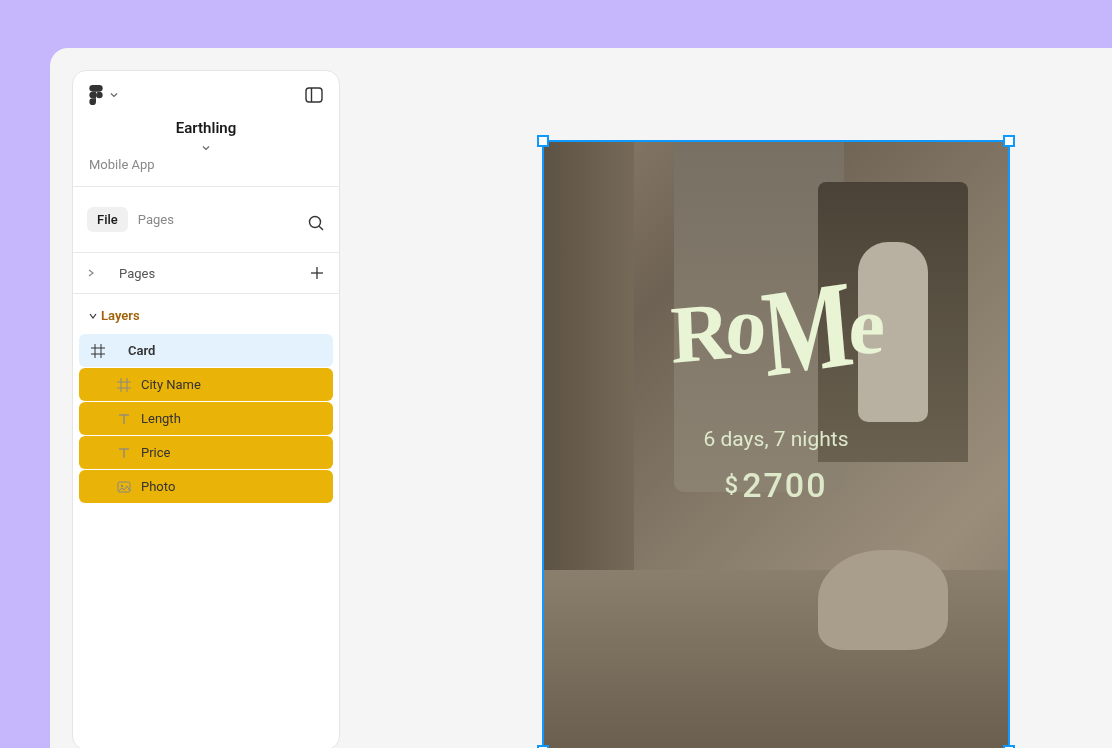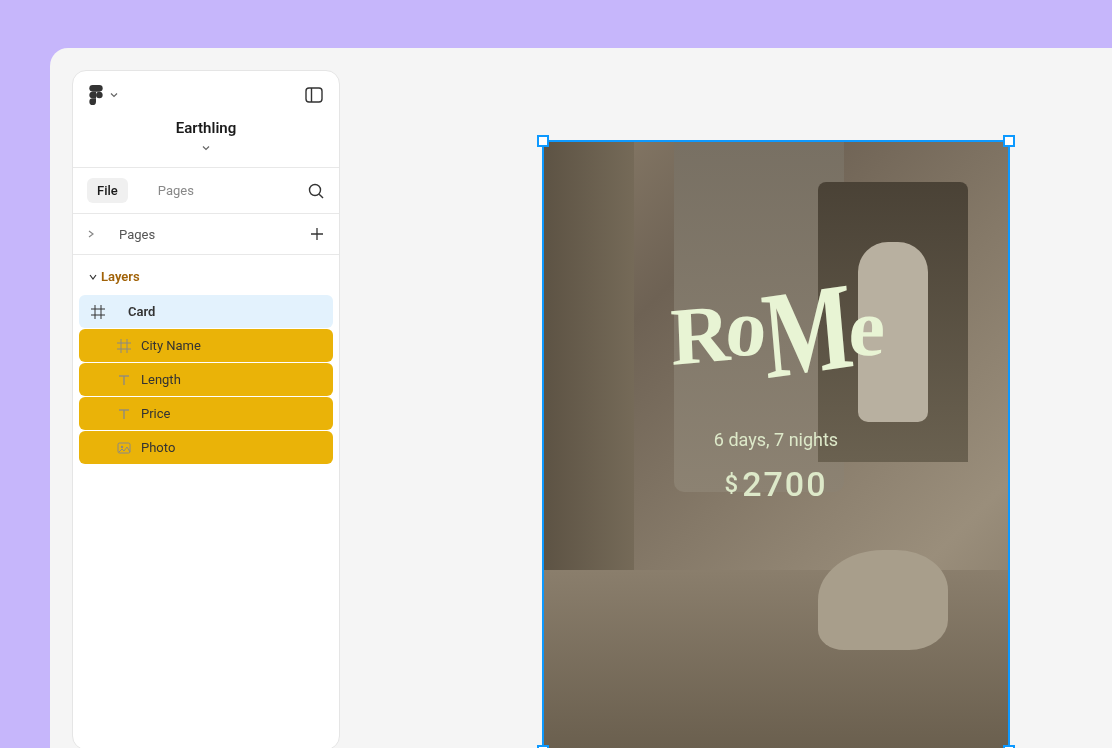--- a/index.html
+++ b/index.html
@@ -70,25 +70,25 @@
       font-weight: 600;
       color: #1a1a1a;
     }
     .project-subtitle {
       font-size: 13px;
       color: #888;
       margin-top: 4px;
     }
     .tabs-row {
       display: flex;
-      align-items: center;
-      padding: 10px 14px;
+      align-items: flex-end;
+      padding: 20px 14px;
       border-top: 1px solid #e8e8e8;
       border-bottom: 1px solid #e8e8e8;
-      gap: 20px;
+      gap: 0;
     }
     .tab {
       font-size: 13px;
       padding: 5px 10px;
       border-radius: 6px;
       cursor: pointer;
       color: #888;
     }
     .tab.active {
       background: #f0f0f0;
@@ -192,21 +192,21 @@
       font-family: "Comic Sans MS", cursive;
       letter-spacing: -4px;
       transform: rotate(-2deg) skewX(-3deg);
       margin-top: -120px;
     }
     .city-title span:nth-child(1){display:inline-block;transform:translateY(4px) rotate(-3deg);}
     .city-title span:nth-child(2){display:inline-block;transform:translateY(-2px) rotate(4deg);}
     .city-title span:nth-child(3){display:inline-block;transform:translateY(8px) rotate(-6deg) scaleY(1.3);font-size:95px;}
     .city-title span:nth-child(4){display:inline-block;transform:translateY(2px) rotate(2deg);}
     .trip-length {
-      font-size: 18px;
+      font-size: 21px;
       margin-top: 50px;
       color: #dde9c9;
       font-weight: 400;
     }
     .trip-price {
       font-size: 34px;
       margin-top: 14px;
       color: #dde9c9;
       font-weight: 500;
       letter-spacing: 2px;
@@ -252,20 +252,21 @@
       </svg>
     </div>
 
     <div class="project-info">
       <div class="project-name-row">
         <span class="project-name">Earthling</span>
         <svg class="chevron" viewBox="0 0 10 10">
           <path d="M2 3.5l3 3 3-3" stroke="#666" stroke-width="1.2" fill="none"></path>
         </svg>
       </div>
+      <div class="project-subtitle">Mobile App</div>
     </div>
 
     <div class="tabs-row">
       <div class="tab active">File</div>
       <div class="tab">Pages</div>
       <svg class="search-icon" viewBox="0 0 18 18">
         <circle cx="8" cy="8" r="5.5" stroke="#333" stroke-width="1.4" fill="none"></circle>
         <line x1="12.2" y1="12.2" x2="16" y2="16" stroke="#333" stroke-width="1.4"></line>
       </svg>
     </div>

